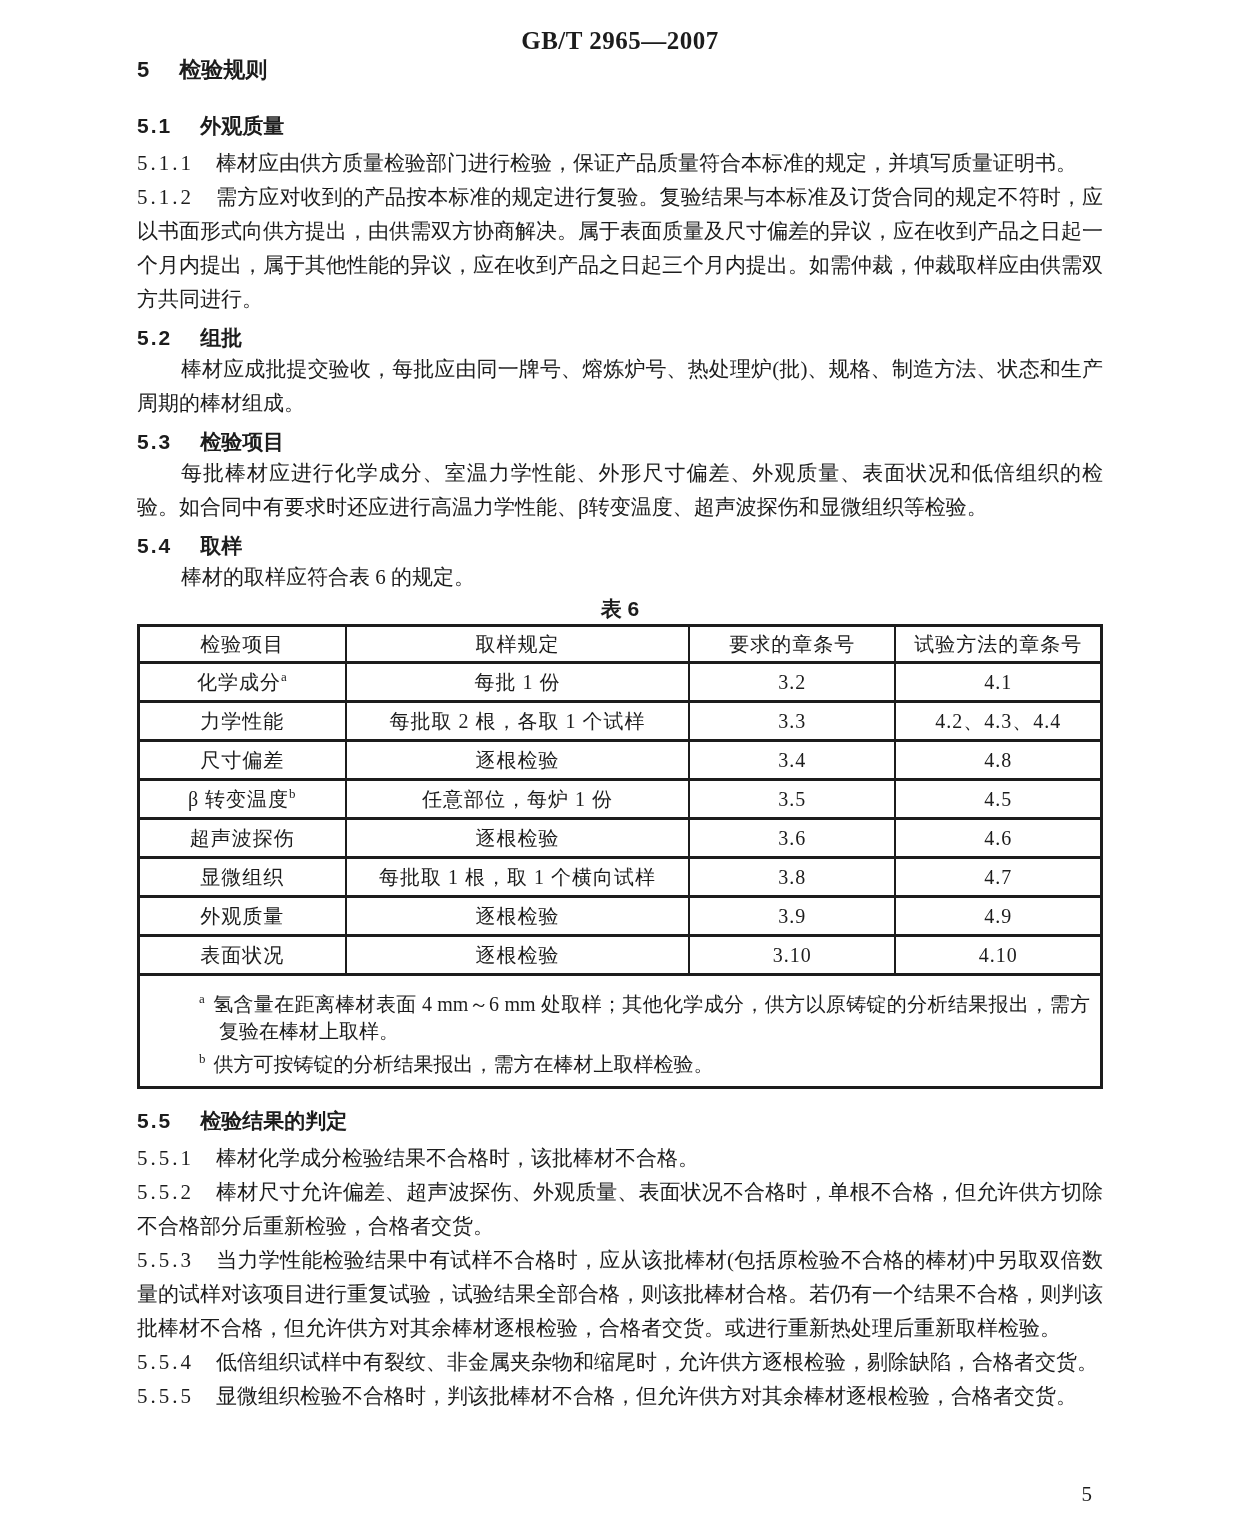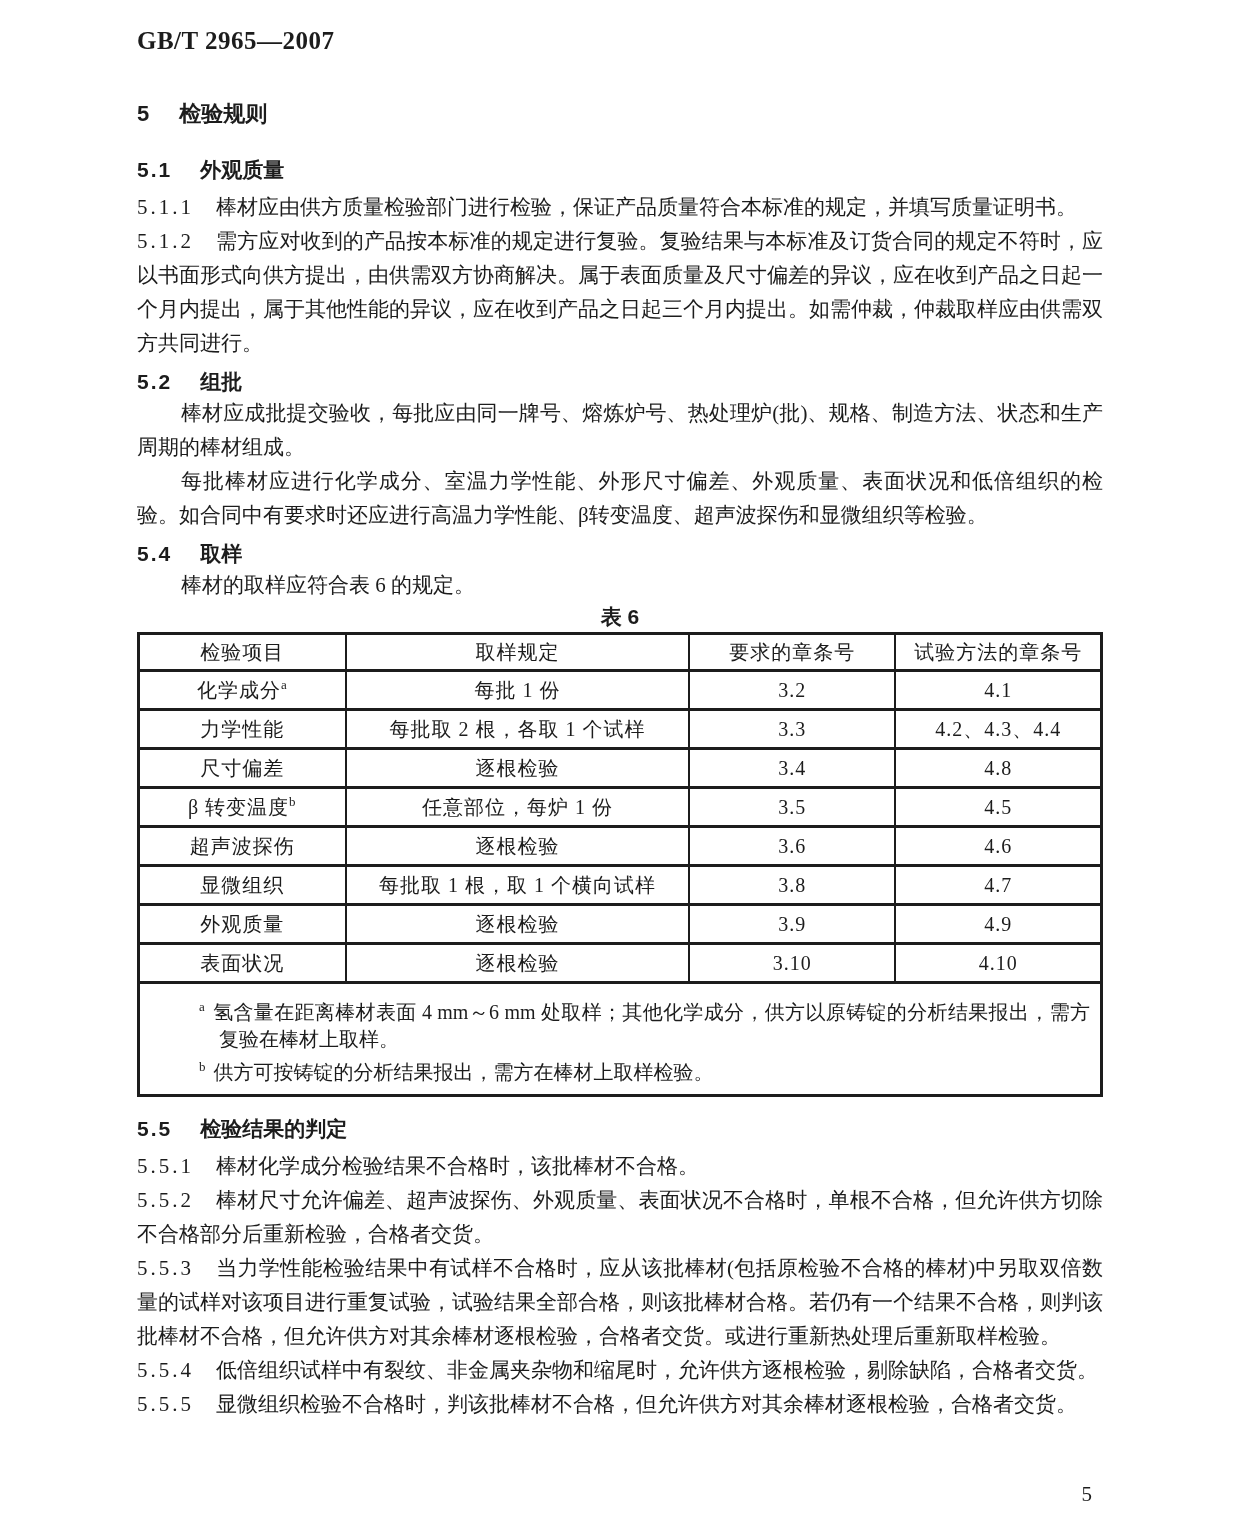--- a/index.html
+++ b/index.html
@@ -7,36 +7,36 @@
     position:relative;
     width:1240px; height:1519px;
     box-sizing:border-box;
     background:#ffffff;
     color:#1c1c1c;
     padding:26px 137px 0 137px;
     font-family:"Liberation Serif","DejaVu Serif",serif;
     font-size:21px;
     overflow:hidden;
   }
-  .doc-header { text-align:left; height:30px; line-height:30px; }
+  .doc-header { text-align:center; height:30px; line-height:30px; }
   .std-no {
     font-family:"Liberation Serif","DejaVu Serif",serif;
     font-weight:bold; font-size:25px; letter-spacing:0.5px;
   }
   .h1, .h2 {
     font-family:"Liberation Sans","DejaVu Sans",sans-serif;
     font-weight:bold; line-height:28px; font-size:22px;
   }
   .h2 { font-size:21px; }
   .hnum { margin-right:28px; letter-spacing:2px; }
   p { margin:0; }
   .clause, .indent { line-height:34px; text-align:justify; }
   .cnum { margin-right:22px; letter-spacing:3px; }
   .indent { text-indent:44px; }
-  .mt44 { margin-top:44px; }
+  .mt44 { }
   .mt28 { margin-top:28px; }
   .mt14 { margin-top:18px; }
   .mt8  { margin-top:8px; }
   .mt6  { margin-top:6px; }
   .tcaption {
     text-align:center; line-height:30px;
     font-family:"Liberation Sans","DejaVu Sans",sans-serif;
     font-weight:bold; font-size:21px;
   }
   table.t6 {
@@ -87,20 +87,23 @@
   <p class="clause">
     <span class="cnum">5.1.2</span><span>需方应对收到的产品按本标准的规定进行复验。复验结果与本标准及订货合同的规定不符时，应以书面形式向供方提出，由供需双方协商解决。属于表面质量及尺寸偏差的异议，应在收到产品之日起一个月内提出，属于其他性能的异议，应在收到产品之日起三个月内提出。如需仲裁，仲裁取样应由供需双方共同进行。</span>
   </p>
 
   <div class="h2 mt8">
     <span class="hnum">5.2</span><span>组批</span>
   </div>
 
   <p class="indent">棒材应成批提交验收，每批应由同一牌号、熔炼炉号、热处理炉(批)、规格、制造方法、状态和生产周期的棒材组成。</p>
 
+  <div class="h2 mt8">
+    <span class="hnum">5.3</span><span>检验项目</span>
+  </div>
 
   <p class="indent">每批棒材应进行化学成分、室温力学性能、外形尺寸偏差、外观质量、表面状况和低倍组织的检验。如合同中有要求时还应进行高温力学性能、β转变温度、超声波探伤和显微组织等检验。</p>
 
   <div class="h2 mt8">
     <span class="hnum">5.4</span><span>取样</span>
   </div>
 
   <p class="indent">棒材的取样应符合表 6 的规定。</p>
 
   <div class="tcaption">表 6</div>

